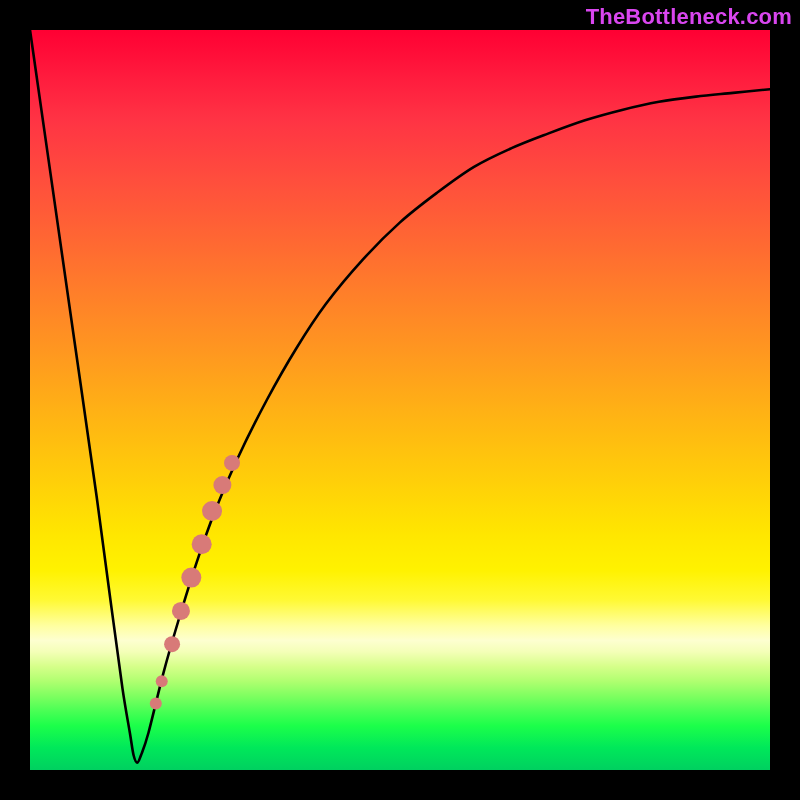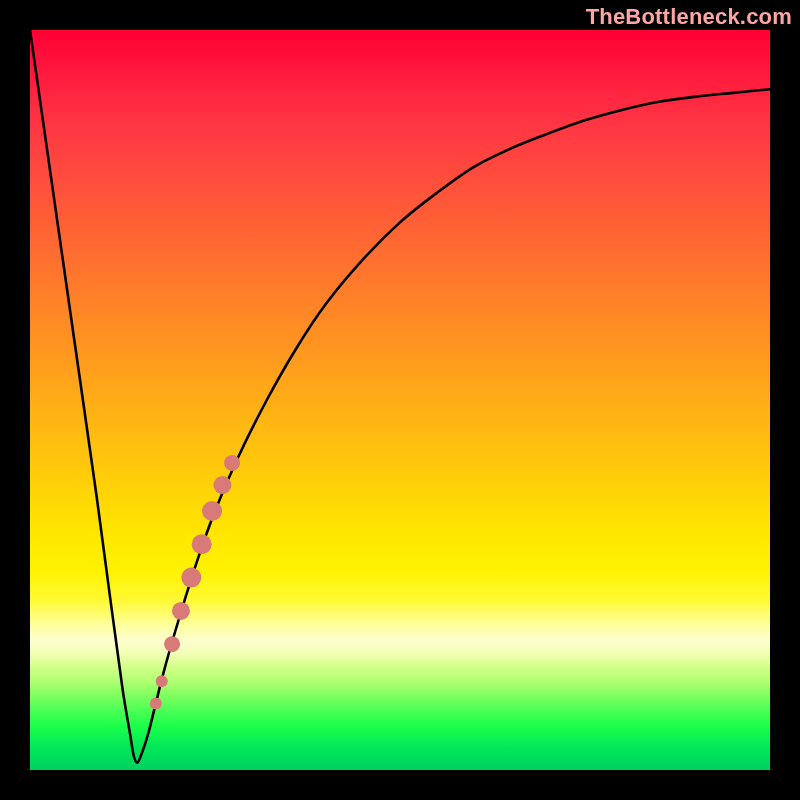--- a/index.html
+++ b/index.html
@@ -49,21 +49,21 @@
       #00e85a 97%,
       #00d060 100%
     );
   }
   .watermark {
     position: absolute;
     top: 4px;
     right: 8px;
     font-size: 22px;
     font-weight: 600;
-    color: #fca5a5;
+    color: #d946ef;
     letter-spacing: 0.2px;
     user-select: none;
   }
   svg.curve {
     position: absolute;
     left: 0;
     top: 0;
     width: 740px;
     height: 740px;
     overflow: visible;

